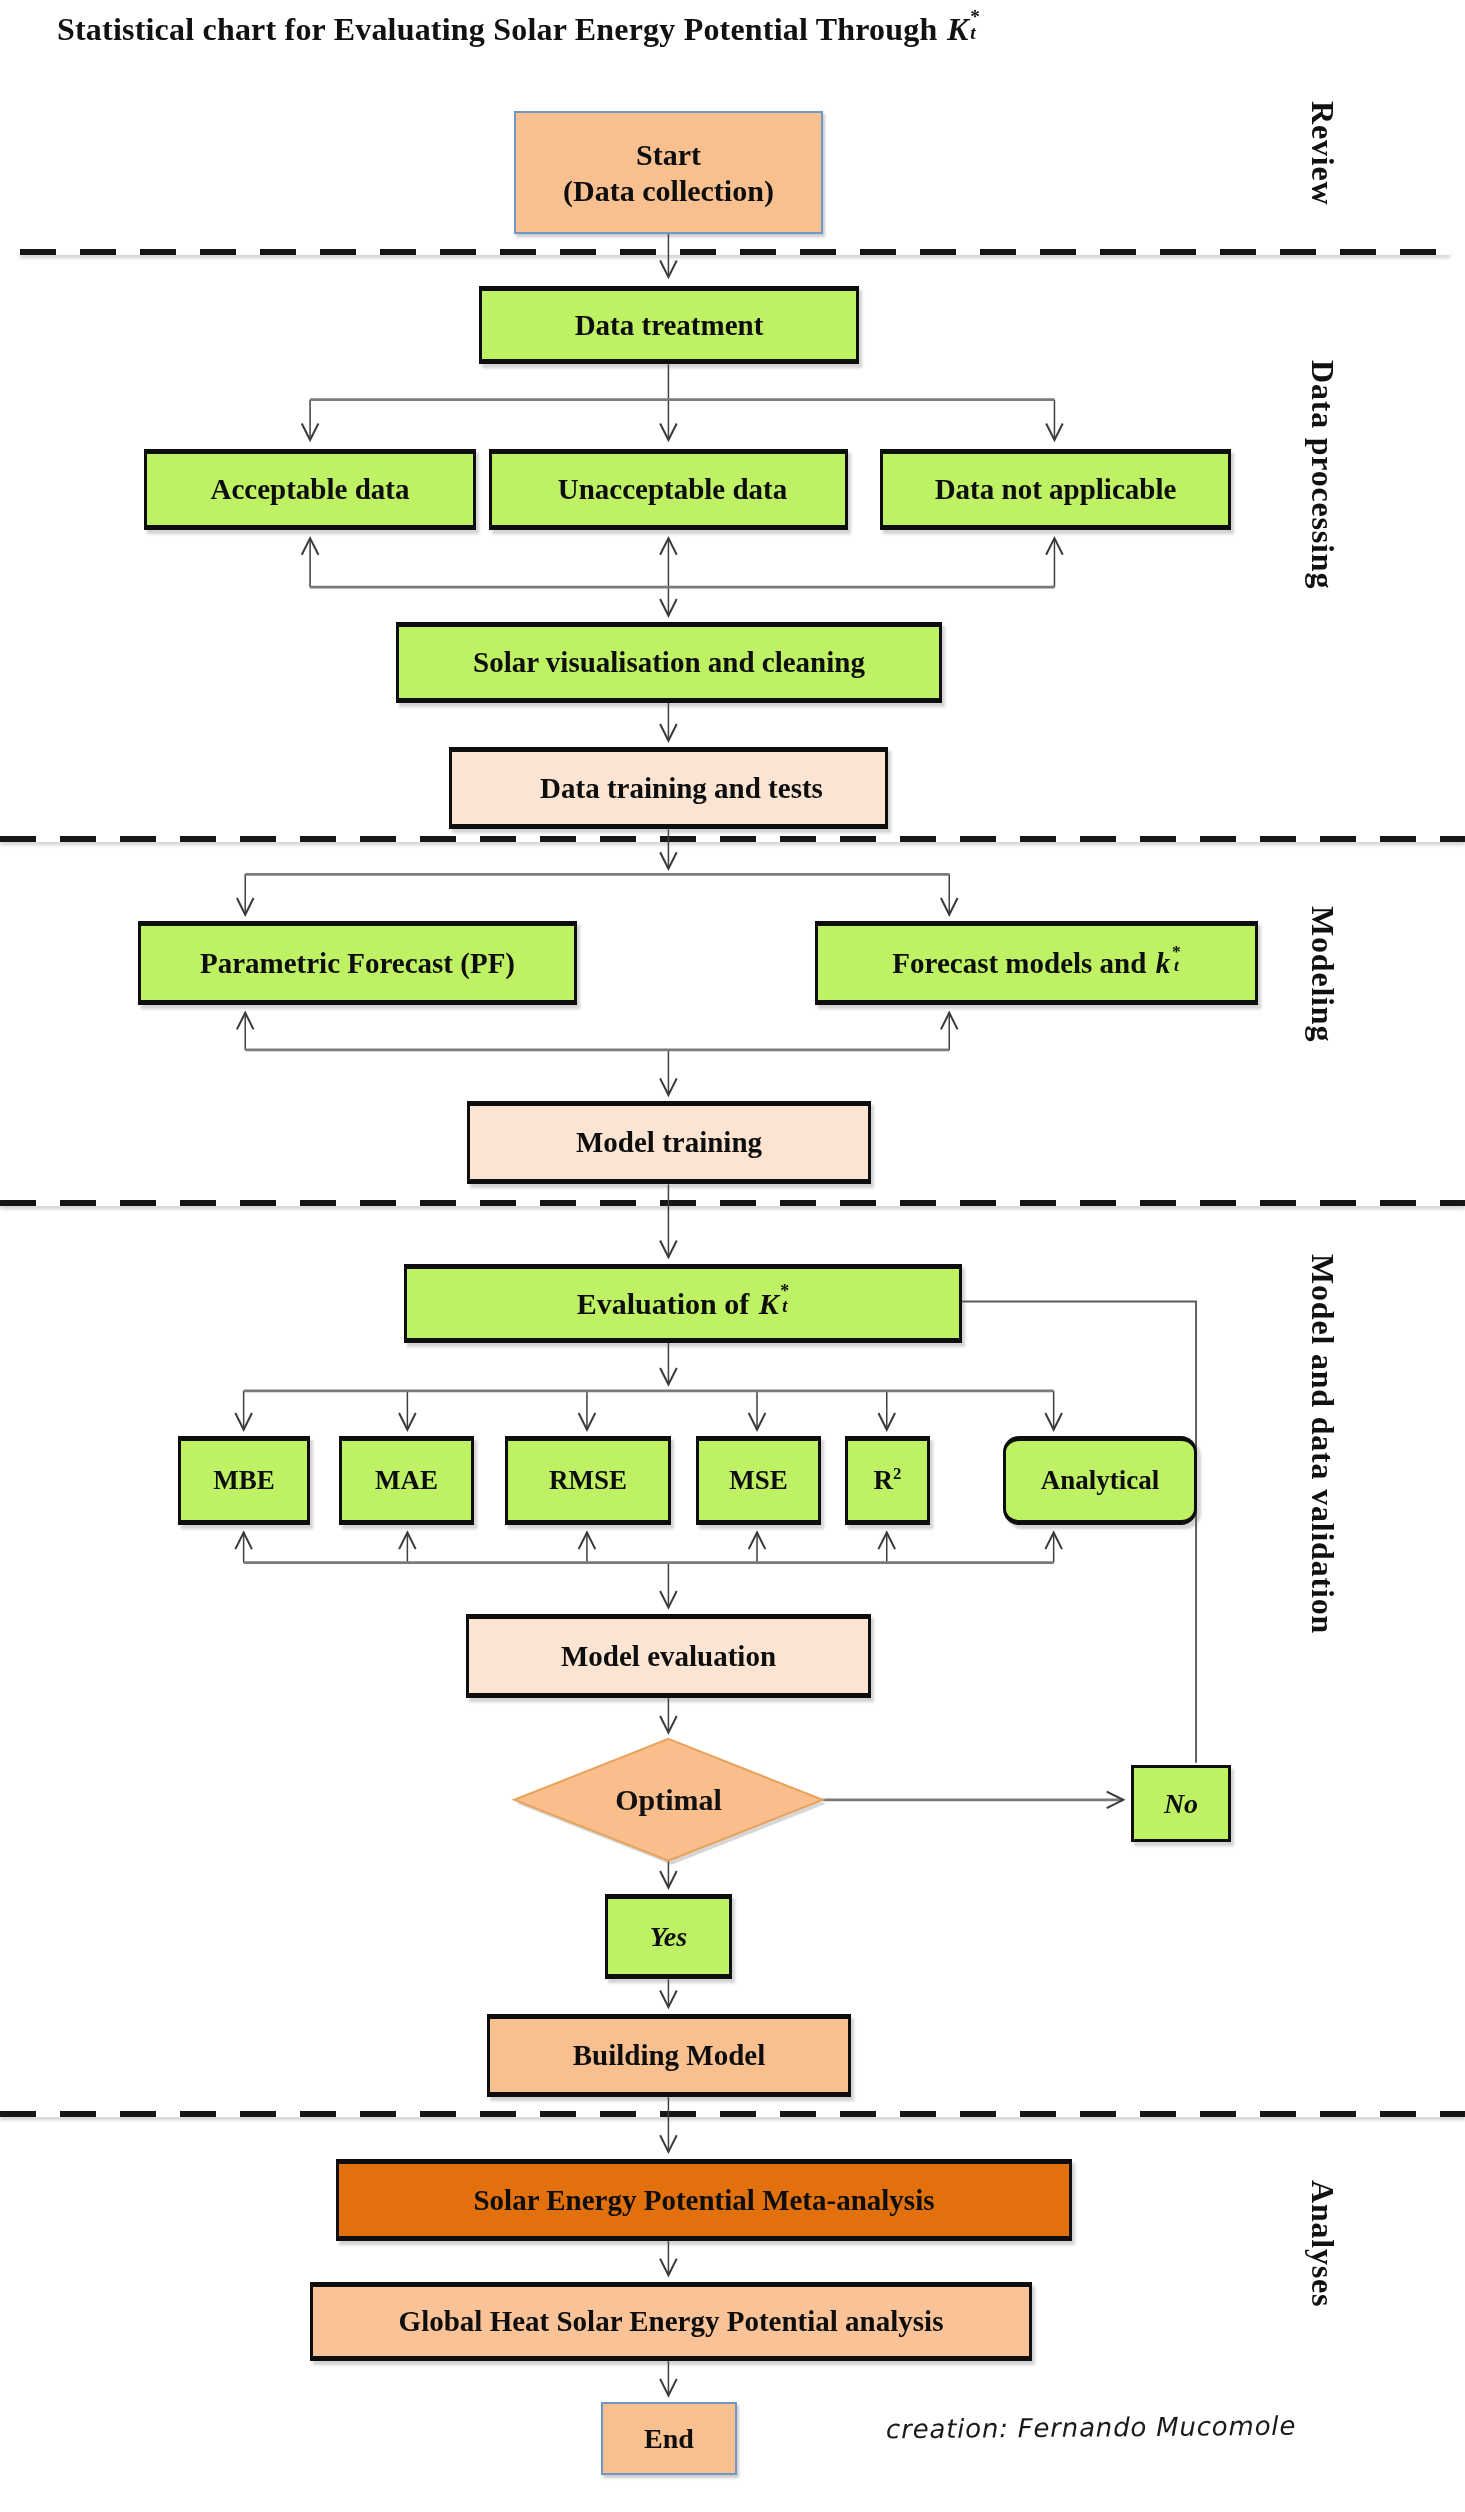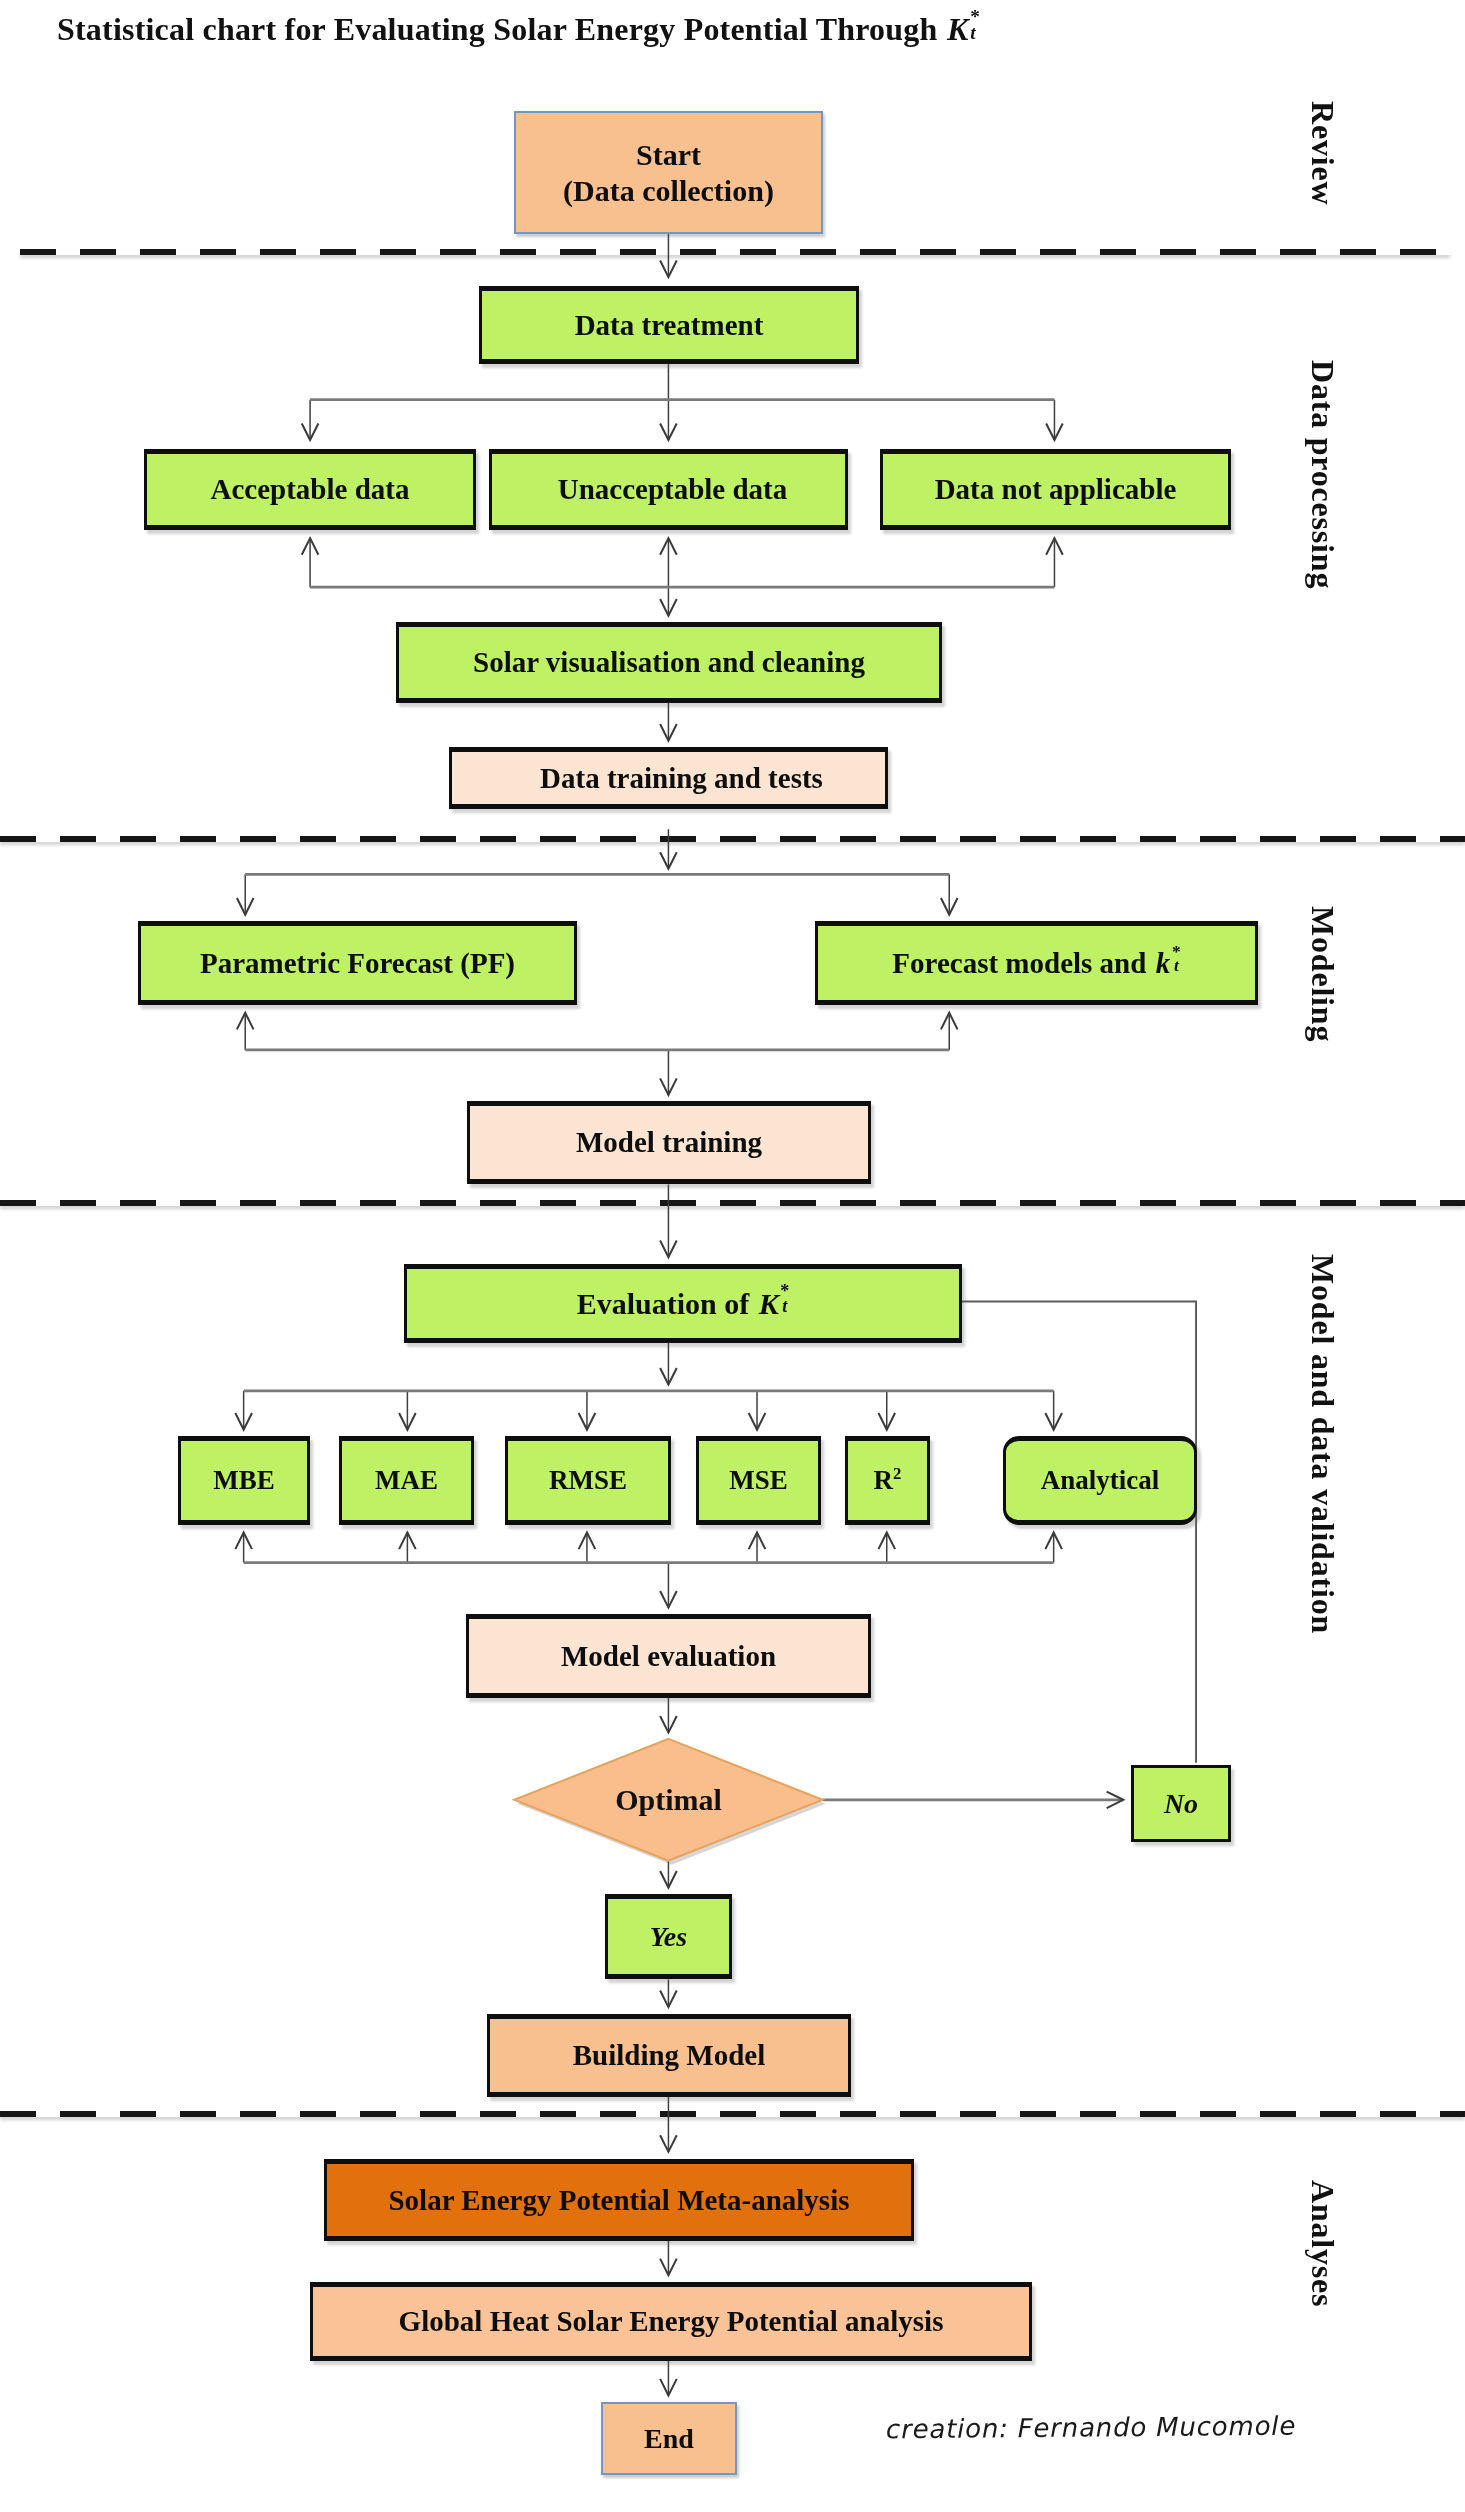--- a/index.html
+++ b/index.html
@@ -177,21 +177,21 @@
     <span class="lbl">Unacceptable data</span>
   </div>
   <div class="box fs37" style="left:880px;top:449px;width:351px;height:81px;">
     <span class="lbl">Data not applicable</span>
   </div>
 
   <div class="box fs37" style="left:396px;top:622px;width:546px;height:81px;">
     <span class="lbl">Solar visualisation and cleaning</span>
   </div>
 
-  <div class="box fill-light fs37" style="left:449px;top:747px;width:439px;height:62px;padding-left:26px;">
+  <div class="box fill-light fs37" style="left:449px;top:747px;width:439px;height:82px;padding-left:26px;">
     <span class="lbl">Data training and tests</span>
   </div>
 
   <div class="box fs37" style="left:138px;top:921px;width:439px;height:84px;">
     <span class="lbl">Parametric Forecast (PF)</span>
   </div>
 
   <div class="box fs37" style="left:815px;top:921px;width:443px;height:84px;">
     <span class="lbl">
       <span>Forecast models and</span><span class="mt">
@@ -252,21 +252,21 @@
   </div>
 
   <div class="box it fs35" style="left:605px;top:1894px;width:127px;height:85px;">
     <span class="lbl">Yes</span>
   </div>
 
   <div class="box fill-peach fs37" style="left:487px;top:2014px;width:364px;height:83px;">
     <span class="lbl">Building Model</span>
   </div>
 
-  <div class="box fill-dark fs37" style="left:324px;top:2159px;width:590px;height:82px;">
+  <div class="box fill-dark fs37" style="left:336px;top:2159px;width:736px;height:82px;">
     <span class="lbl">Solar Energy Potential Meta-analysis</span>
   </div>
 
   <div class="box fill-global fs37" style="left:310px;top:2282px;width:722px;height:79px;">
     <span class="lbl">Global Heat Solar Energy Potential analysis</span>
   </div>
 
   <div class="box blue fill-peach fs35" style="left:601px;top:2402px;width:136px;height:73px;">
     <span class="lbl">End</span>
   </div>

